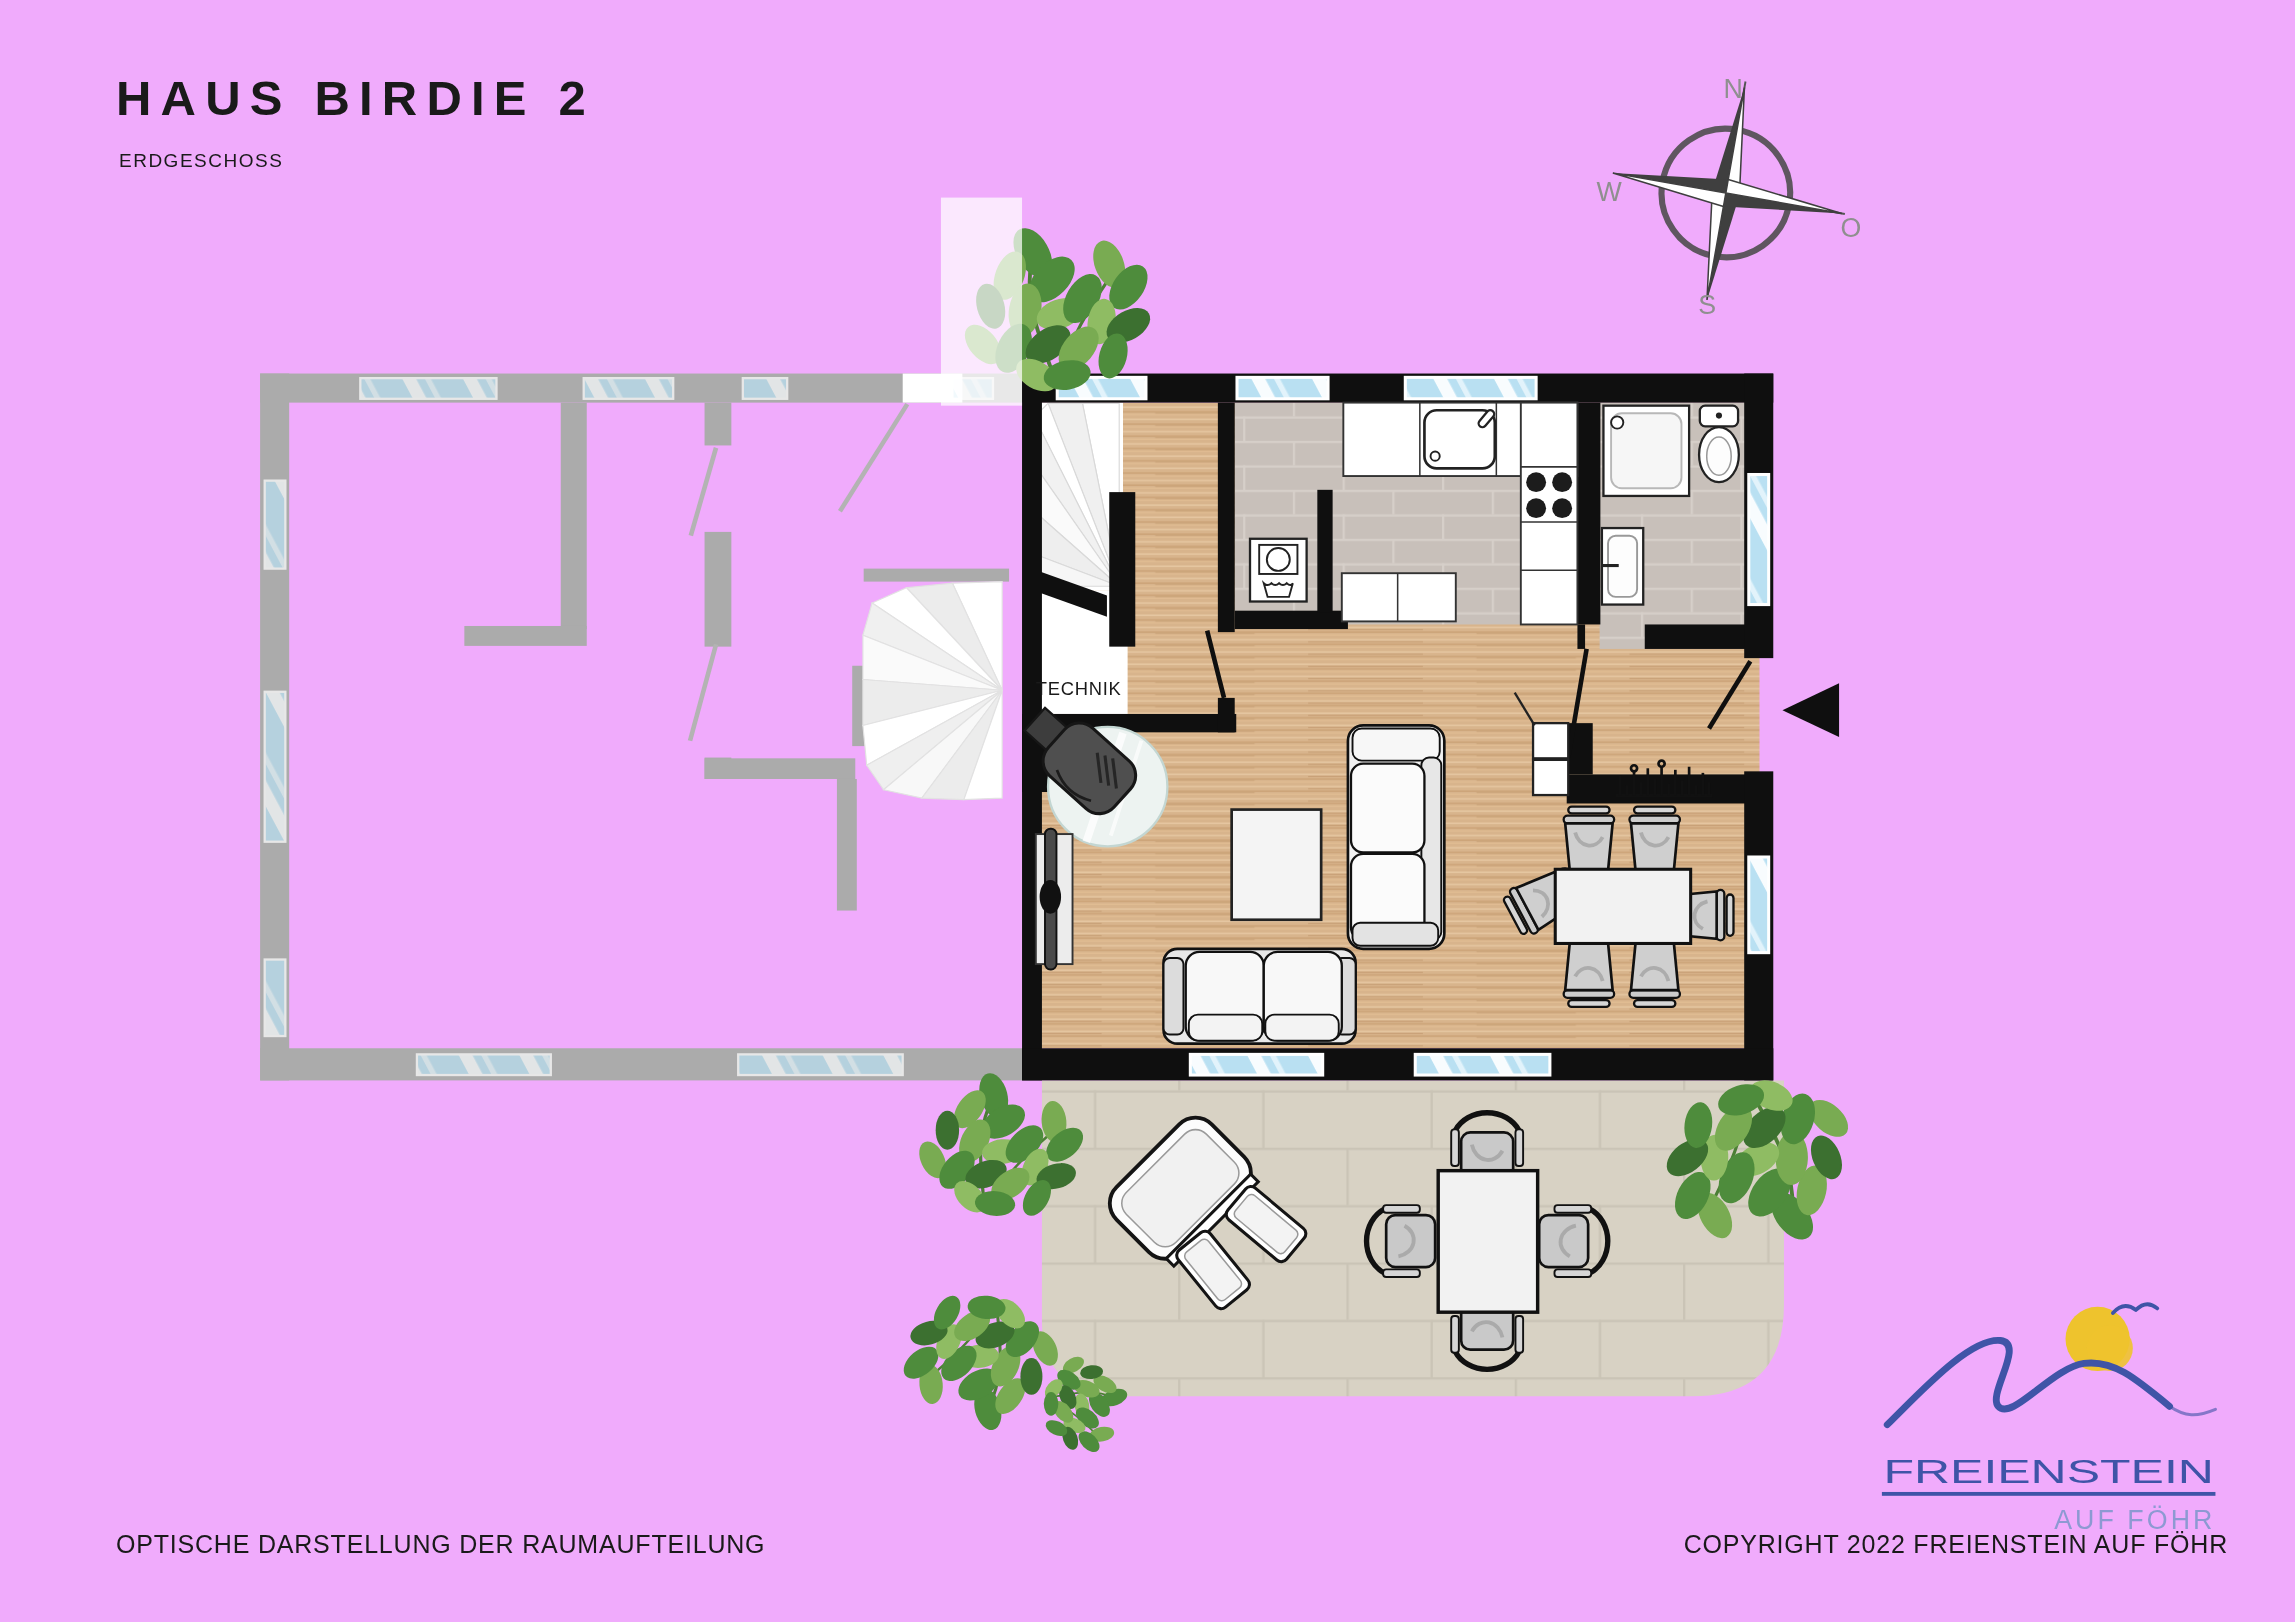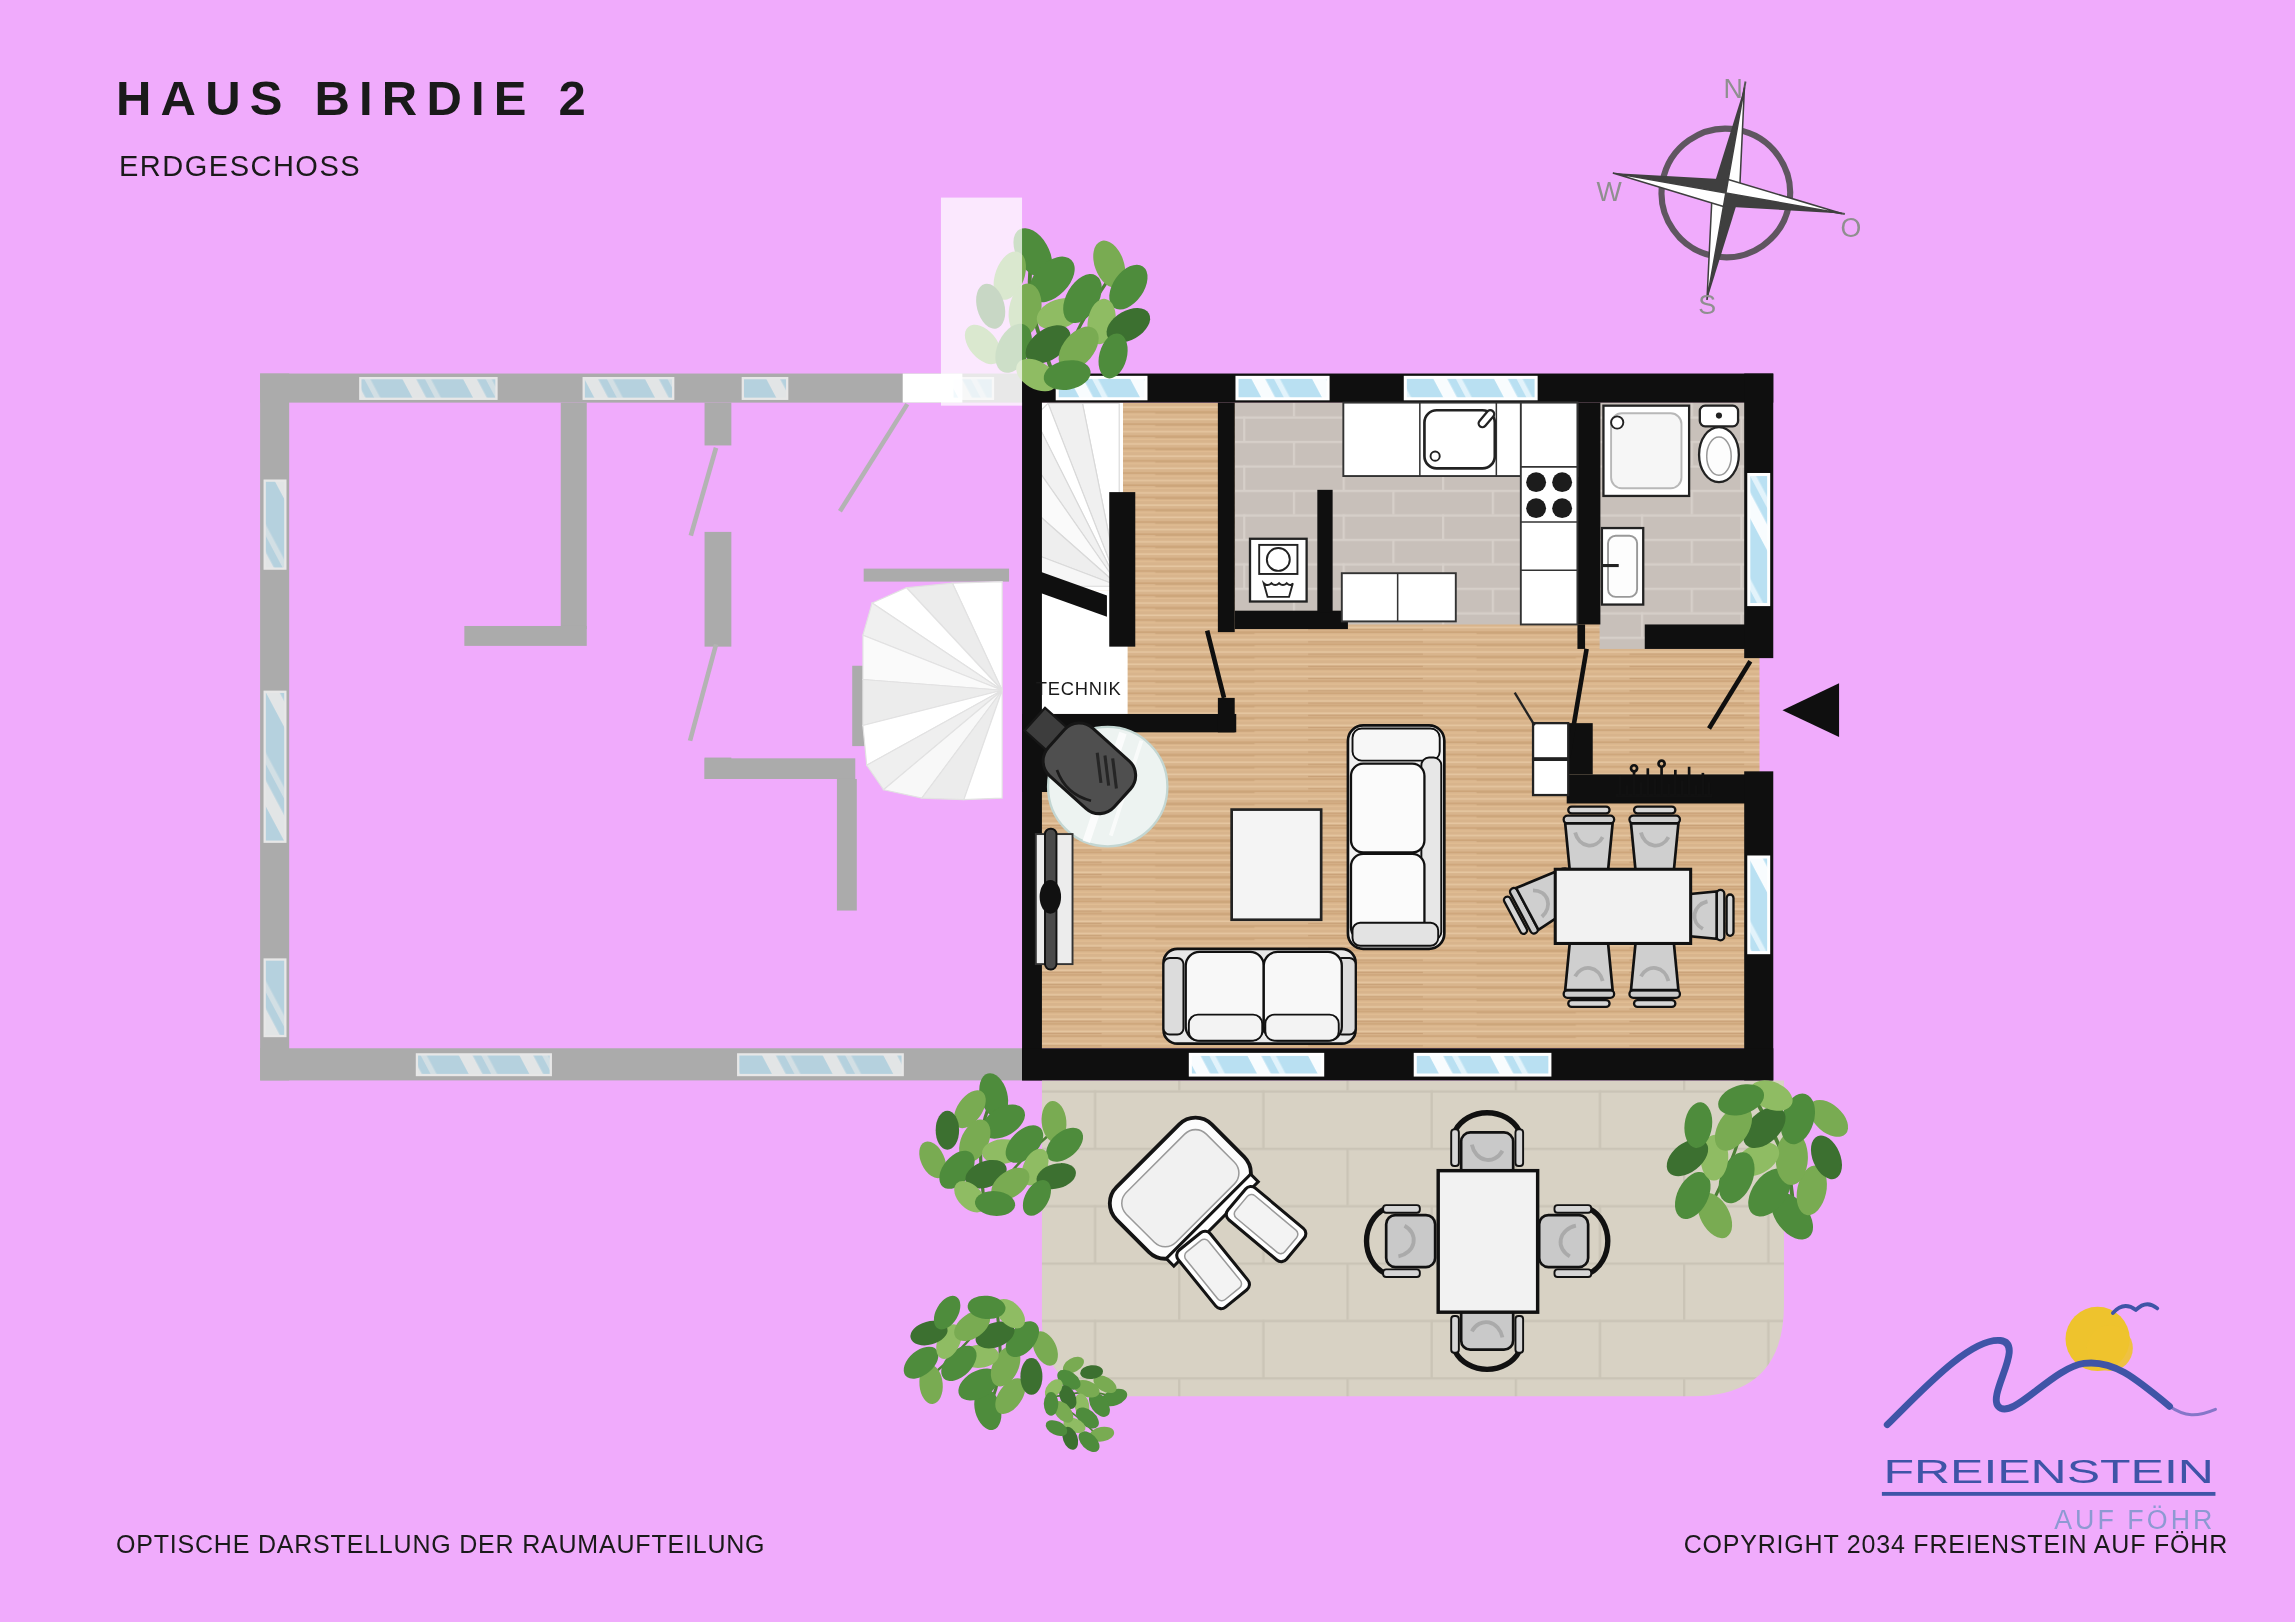--- a/index.html
+++ b/index.html
@@ -1,20 +1,20 @@
 <!DOCTYPE html>
 <html style="font-size:12.2px"><head>
 <meta charset="utf-8">
 <style>
   html,body{margin:0;padding:0;background:#ffffff;}
   .page{position:relative;width:2295px;height:1623px;background:#f0abfc;overflow:hidden;
         font-family:"Liberation Sans",sans-serif;color:#1a1a1a;}
   .title{position:absolute;left:116px;top:70px;font-size:49px;font-weight:700;
          letter-spacing:9.2px;white-space:nowrap;}
-  .subtitle{position:absolute;left:119px;top:150px;font-size:29px;font-weight:500;
+  .subtitle{position:absolute;left:119px;top:150px;font-size:19px;font-weight:500;
          letter-spacing:1.5px;white-space:nowrap;}
   .footnote{position:absolute;font-size:25px;font-weight:500;letter-spacing:0.8px;white-space:nowrap;}
   .footnote.left{left:116px;top:1530px;}
   .footnote.right{right:67px;top:1530px;}
   svg text{font-family:"Liberation Sans",sans-serif;}
   .tech-label{font-size:24px;letter-spacing:1px;fill:#1a1a1a;}
   .compass-letter{font-size:35px;fill:#8f8f8f;letter-spacing:1px;}
   .brand{font-size:44px;fill:#3f54a7;}
   .brand-tag{font-size:35px;fill:#8d99d2;}
 </style>
@@ -393,15 +393,15 @@
       <path d="M2762 1716 q 14 -16 30 -4 M2792 1712 q 14 -14 28 -2" stroke="#3f54a7" stroke-width="5" fill="none" stroke-linecap="round"></path>
       <path d="M2467 1862 C 2510 1820 2575 1748 2615 1752 C 2648 1756 2598 1822 2612 1838 C 2630 1858 2682 1788 2724 1782 C 2762 1777 2790 1800 2836 1838" stroke="#3f54a7" stroke-width="9" fill="none" stroke-linecap="round"></path>
       <path d="M2836 1838 C 2856 1852 2872 1852 2896 1842" stroke="#3f54a7" stroke-width="4" fill="none" stroke-linecap="round" opacity="0.6"></path>
       <text x="2462" y="1938" class="brand" textLength="432" lengthAdjust="spacingAndGlyphs">FREIENSTEIN</text>
       <rect x="2460" y="1950" width="436" height="5" fill="#3f54a7"></rect>
       <text x="2896" y="1998" text-anchor="end" class="brand-tag" letter-spacing="4">AUF FÖHR</text>
     </g>
   </svg>
 
   <div class="footnote left">OPTISCHE DARSTELLUNG DER RAUMAUFTEILUNG</div>
-  <div class="footnote right">COPYRIGHT 2034 FREIENSTEIN AUF FÖHR</div>
+  <div class="footnote right">COPYRIGHT 2022 FREIENSTEIN AUF FÖHR</div>
 </div>
 
 
 </body></html>

